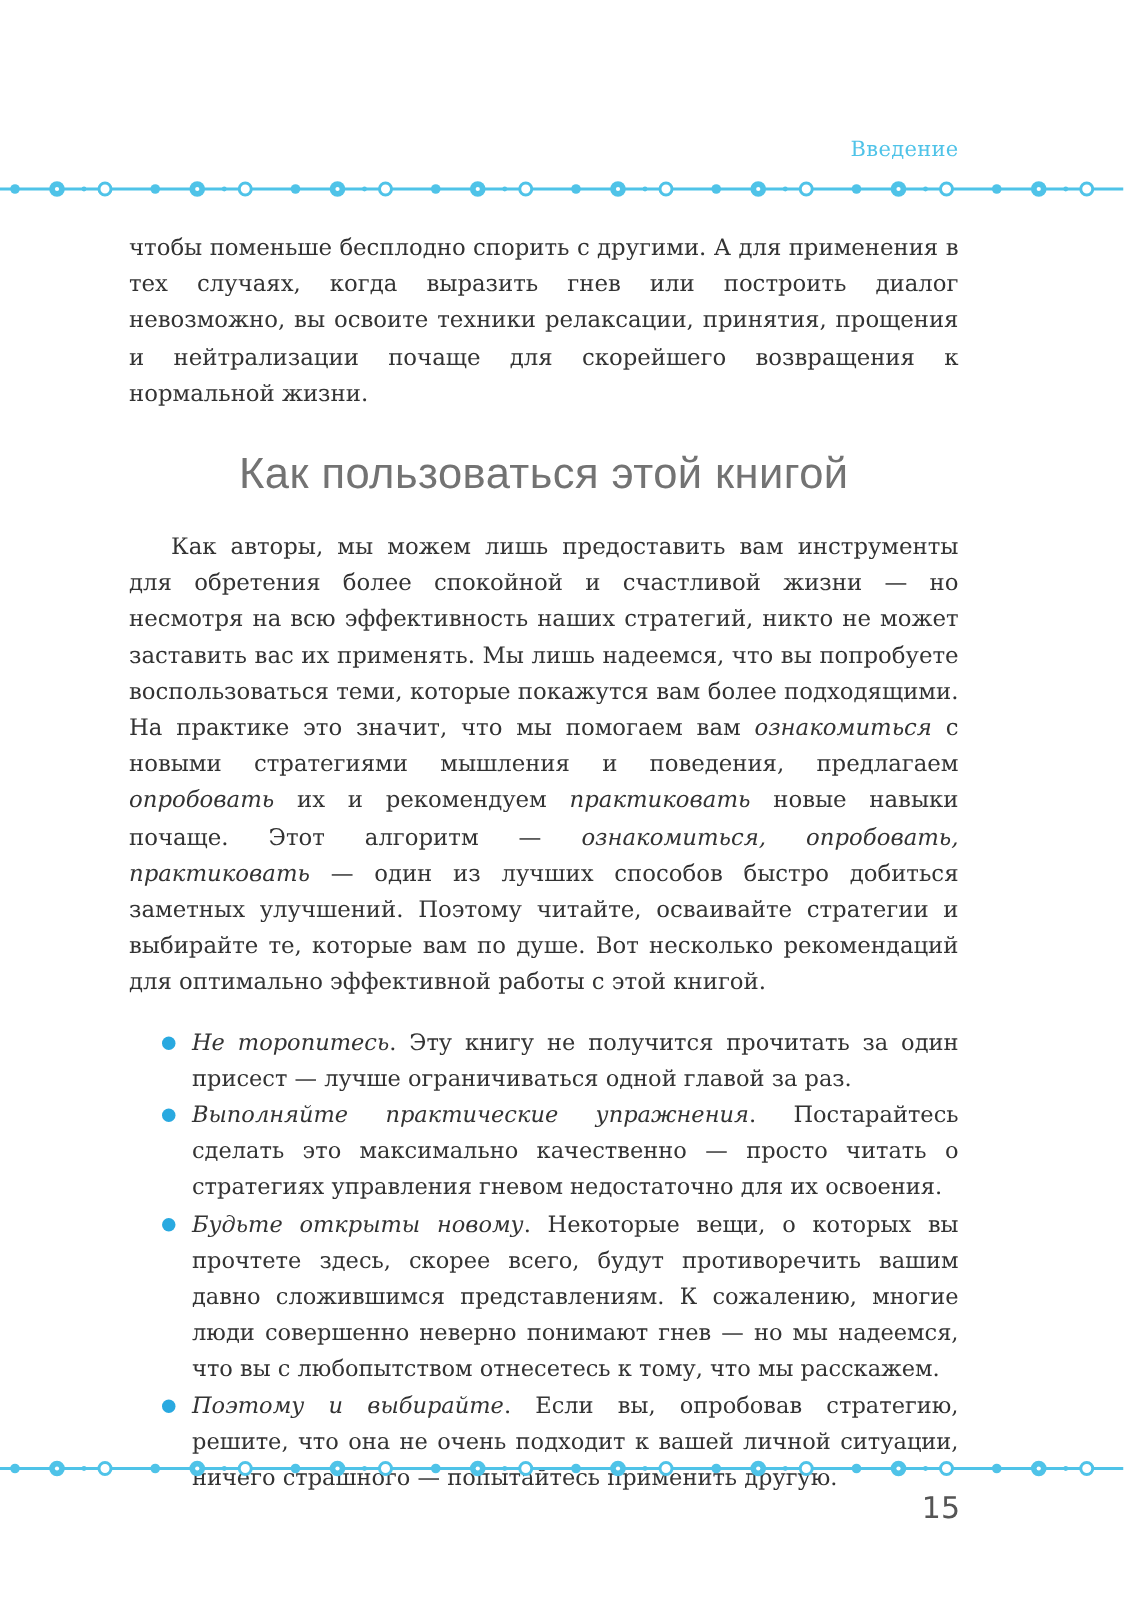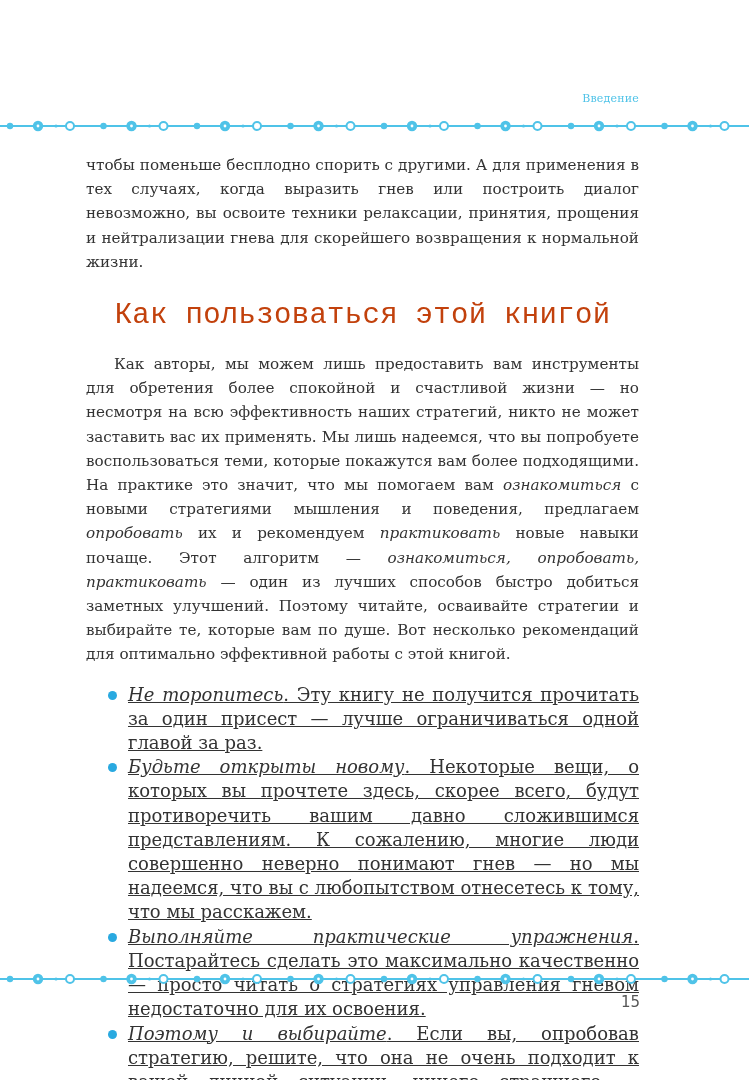--- a/index.html
+++ b/index.html
@@ -1,32 +1,32 @@
 <!DOCTYPE html>
 <html><head>
 <meta charset="utf-8">
 <style>
   html, body { margin: 0; padding: 0; background: #ffffff; }
   body { width: 749px; height: 1080px; position: relative; overflow: hidden;
          font-family: "DejaVu Serif", "Liberation Serif", serif; color: #333333; }
   .running-head { position: absolute; left: 0; top: 92px; width: 639px; text-align: right;
-         font-family: "DejaVu Serif", serif; font-size: 11px; color: #4fc3e8; letter-spacing: 0.2px; }
+         font-family: "DejaVu Serif", serif; font-size: 14px; color: #4fc3e8; letter-spacing: 0.2px; }
   .rule { position: absolute; left: 0; width: 749px; height: 20px; }
   .rule-top { top: 116px; }
   .rule-bottom { top: 969px; }
   .page-number { position: absolute; left: 600px; top: 993px; width: 40px; text-align: right;
-         font-family: "DejaVu Sans", sans-serif; font-size: 15px; color: #555555; }
+         font-family: "DejaVu Sans", sans-serif; font-size: 20px; color: #555555; }
   .content { position: absolute; left: 86px; top: 153px; width: 553px; }
   p { margin: 0; font-size: 15.2px; line-height: 24.2px; text-align: justify; hyphens: auto; }
   .indent { text-indent: 28px; }
   h2 { margin: 22px 0 16px 0; text-align: center; font-weight: normal;
-       font-family: Liberation Mono, monospace; font-size: 29px; color: #c2410c; letter-spacing: 0.3px; line-height: 40px; }
+       font-family: Liberation Sans, sans-serif; font-size: 29px; color: #737373; letter-spacing: 0.3px; line-height: 40px; }
   em { font-style: italic; }
   ul { list-style: none; margin: 16px 0 0 0; padding: 0 0 0 42px; }
-  li { position: relative; font-size: 18px; line-height: 24.2px; text-align: justify; text-decoration: underline; }
+  li { position: relative; font-size: 15px; line-height: 24.2px; text-align: justify; }
   .bullet { position: absolute; left: -20px; top: 8px; width: 9px; height: 9px; border-radius: 50%; background: #29a9e0; }
 </style>
 </head>
 <body>
 
 <div class="running-head">Введение</div>
 
 <svg class="rule rule-top" viewBox="0 0 749 20" preserveAspectRatio="none">
     <line x1="0" x2="749" y1="10" y2="10" stroke="#4fc3e8" stroke-width="2"></line>
     <circle cx="10" cy="10" r="3.2" fill="#4fc3e8"></circle>
@@ -70,30 +70,30 @@
     <circle cx="710.5" cy="10" r="1.6" fill="#4fc3e8"></circle>
     <circle cx="724.5" cy="10" r="4" fill="#ffffff" stroke="#4fc3e8" stroke-width="2"></circle>
     <circle cx="758" cy="10" r="3.2" fill="#4fc3e8"></circle>
     <circle cx="786" cy="10" r="5.2" fill="#4fc3e8"></circle>
     <circle cx="786" cy="10" r="1.4" fill="#ffffff"></circle>
     <circle cx="804" cy="10" r="1.6" fill="#4fc3e8"></circle>
     <circle cx="818" cy="10" r="4" fill="#ffffff" stroke="#4fc3e8" stroke-width="2"></circle>
   </svg>
 
 <div class="content">
-  <p>чтобы поменьше бесплодно спорить с другими. А для применения в тех случаях, когда выразить гнев или построить диалог невозможно, вы освоите техники релаксации, принятия, прощения и нейтрализации гнева для скорейшего возвращения к нормальной жизни.</p>
+  <p>чтобы поменьше бесплодно спорить с другими. А для применения в тех случаях, когда выразить гнев или построить диалог невозможно, вы освоите техники релаксации, принятия, прощения и нейтрализации почаще для скорейшего возвращения к нормальной жизни.</p>
 
   <h2>Как пользоваться этой книгой</h2>
 
   <p class="indent"><span>Как авторы, мы можем лишь предоставить вам инструменты для обретения более спокойной и счастливой жизни — но несмотря на всю эффективность наших стратегий, никто не может заставить вас их применять. Мы лишь надеемся, что вы попробуете воспользоваться теми, которые покажутся вам более подходящими. На практике это значит, что мы помогаем вам </span><em>ознакомиться</em><span> с новыми стратегиями мышления и поведения, предлагаем </span><em>опробовать</em><span> их и рекомендуем </span><em>практиковать</em><span> новые навыки почаще. Этот алгоритм — </span><em>ознакомиться, опробовать, практиковать</em><span> — один из лучших способов быстро добиться заметных улучшений. Поэтому читайте, осваивайте стратегии и выбирайте те, которые вам по душе. Вот несколько рекомендаций для оптимально эффективной работы с этой книгой.</span></p>
 
   <ul>
     <li><span class="bullet"></span><em>Не торопитесь</em><span>. Эту книгу не получится прочитать за один присест — лучше ограничиваться одной главой за раз.</span></li>
+    <li><span class="bullet"></span><em>Выполняйте практические упражнения</em><span>. Постарайтесь сделать это максимально качественно — просто читать о стратегиях управления гневом недостаточно для их освоения.</span></li>
     <li><span class="bullet"></span><em>Будьте открыты новому</em><span>. Некоторые вещи, о которых вы прочтете здесь, скорее всего, будут противоречить вашим давно сложившимся представлениям. К сожалению, многие люди совершенно неверно понимают гнев — но мы надеемся, что вы с любопытством отнесетесь к тому, что мы расскажем.</span></li>
-    <li><span class="bullet"></span><em>Выполняйте практические упражнения</em><span>. Постарайтесь сделать это максимально качественно — просто читать о стратегиях управления гневом недостаточно для их освоения.</span></li>
     <li><span class="bullet"></span><em>Поэтому и выбирайте</em><span>. Если вы, опробовав стратегию, решите, что она не очень подходит к вашей личной ситуации, ничего страшного — попытайтесь применить другую.</span></li>
   </ul>
 </div>
 
 <svg class="rule rule-bottom" viewBox="0 0 749 20" preserveAspectRatio="none">
     <line x1="0" x2="749" y1="10" y2="10" stroke="#4fc3e8" stroke-width="2"></line>
     <circle cx="10" cy="10" r="3.2" fill="#4fc3e8"></circle>
     <circle cx="38" cy="10" r="5.2" fill="#4fc3e8"></circle>
     <circle cx="38" cy="10" r="1.4" fill="#ffffff"></circle>
     <circle cx="56" cy="10" r="1.6" fill="#4fc3e8"></circle>

